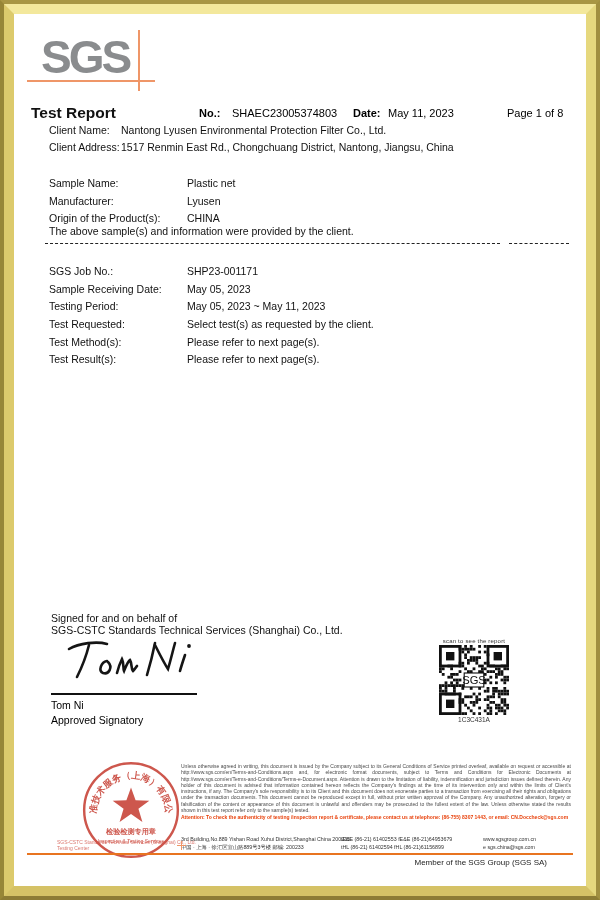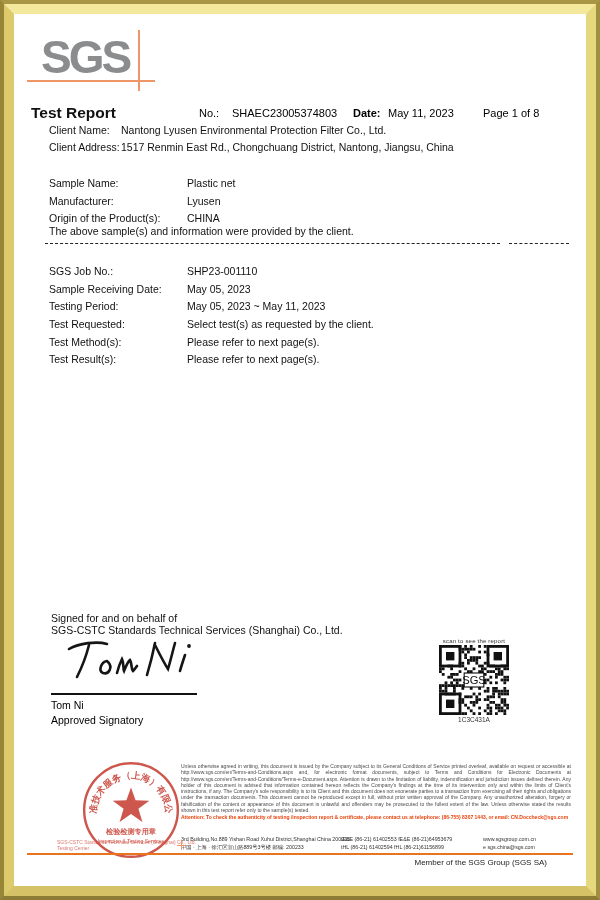--- a/index.html
+++ b/index.html
@@ -17,25 +17,25 @@
 
   
   .logo{position:absolute;left:14px;top:0px;font-size:46px;font-weight:800;
     color:#8a8c8e;letter-spacing:-3px;line-height:60px;}
   .logo-underline{position:absolute;left:0;top:53px;width:128px;height:2px;background:#ef9668;}
   .logo-vline{position:absolute;left:111px;top:3px;width:2px;height:61px;background:#ef9668;}
 
   
   .hdr{position:absolute;top:80px;left:0;width:546px;height:18px;font-size:11px;text-align:right;}
   .hdr .title{position:absolute;left:4px;top:-3px;font-size:15.5px;font-weight:bold;color:#111;}
-  .hdr .no-l{position:absolute;left:172px;font-weight:normal;}
+  .hdr .no-l{position:absolute;left:172px;font-weight:bold;}
   .hdr .no-v{position:absolute;left:205px;}
   .hdr .date-l{position:absolute;left:326px;font-weight:bold;}
   .hdr .date-v{position:absolute;left:361px;}
-  .hdr .page{position:absolute;left:456px;}
+  .hdr .page{position:absolute;left:480px;}
 
   .row{position:absolute;left:22px;font-size:10.5px;color:#111;white-space:nowrap;}
   .row .lab{display:inline-block;}
   .kv .lab{position:absolute;left:0;}
   .kv .val{position:absolute;left:138px;}
   .client .val{position:absolute;left:72px;}
 
   .dashline{position:absolute;left:18px;top:216px;width:524px;display:flex;}
   .dashline .d1{width:455px;border-top:1.6px dashed #222;}
   .dashline .d2{margin-left:9px;width:60px;border-top:1.6px dashed #222;}
@@ -118,21 +118,21 @@
   </div>
   <div class="row" style="top:198px;">The above sample(s) and information were provided by the client.</div>
 
   <div class="dashline">
       <span class="d1"></span>
       <span class="d2"></span>
     </div>
 
   <div class="row kv" style="top:238px;">
     <span class="lab">SGS Job No.:</span>
-    <span class="val">SHP23-001110</span>
+    <span class="val">SHP23-001171</span>
   </div>
   <div class="row kv" style="top:256px;">
     <span class="lab">Sample Receiving Date:</span>
     <span class="val">May 05, 2023</span>
   </div>
   <div class="row kv" style="top:273px;">
     <span class="lab">Testing Period:</span>
     <span class="val">May 05, 2023 ~ May 11, 2023</span>
   </div>
   <div class="row kv" style="top:291px;">

